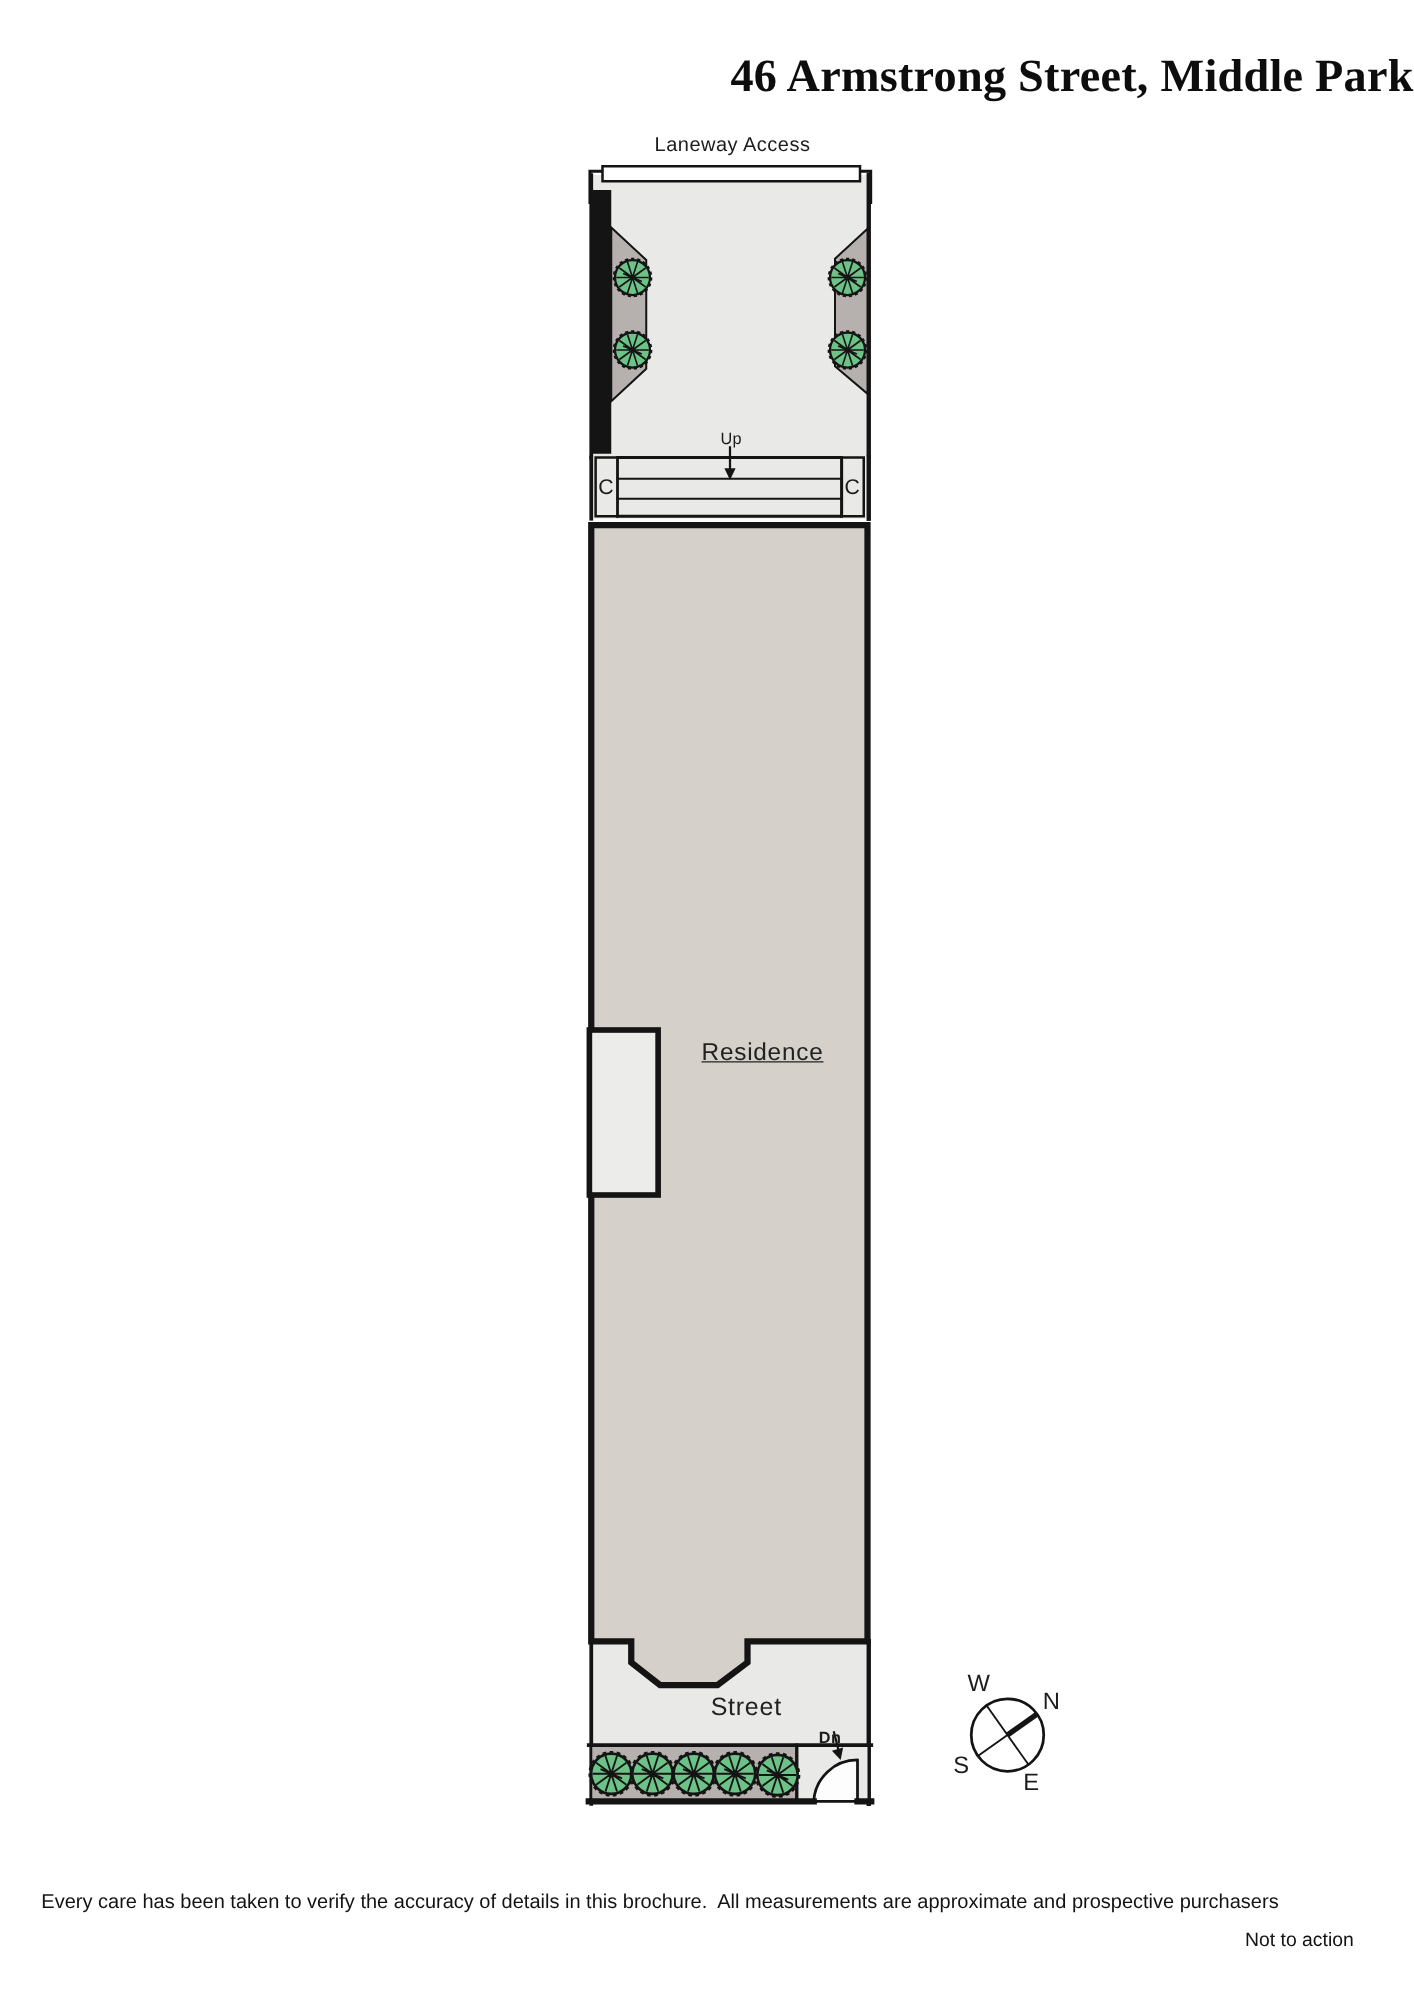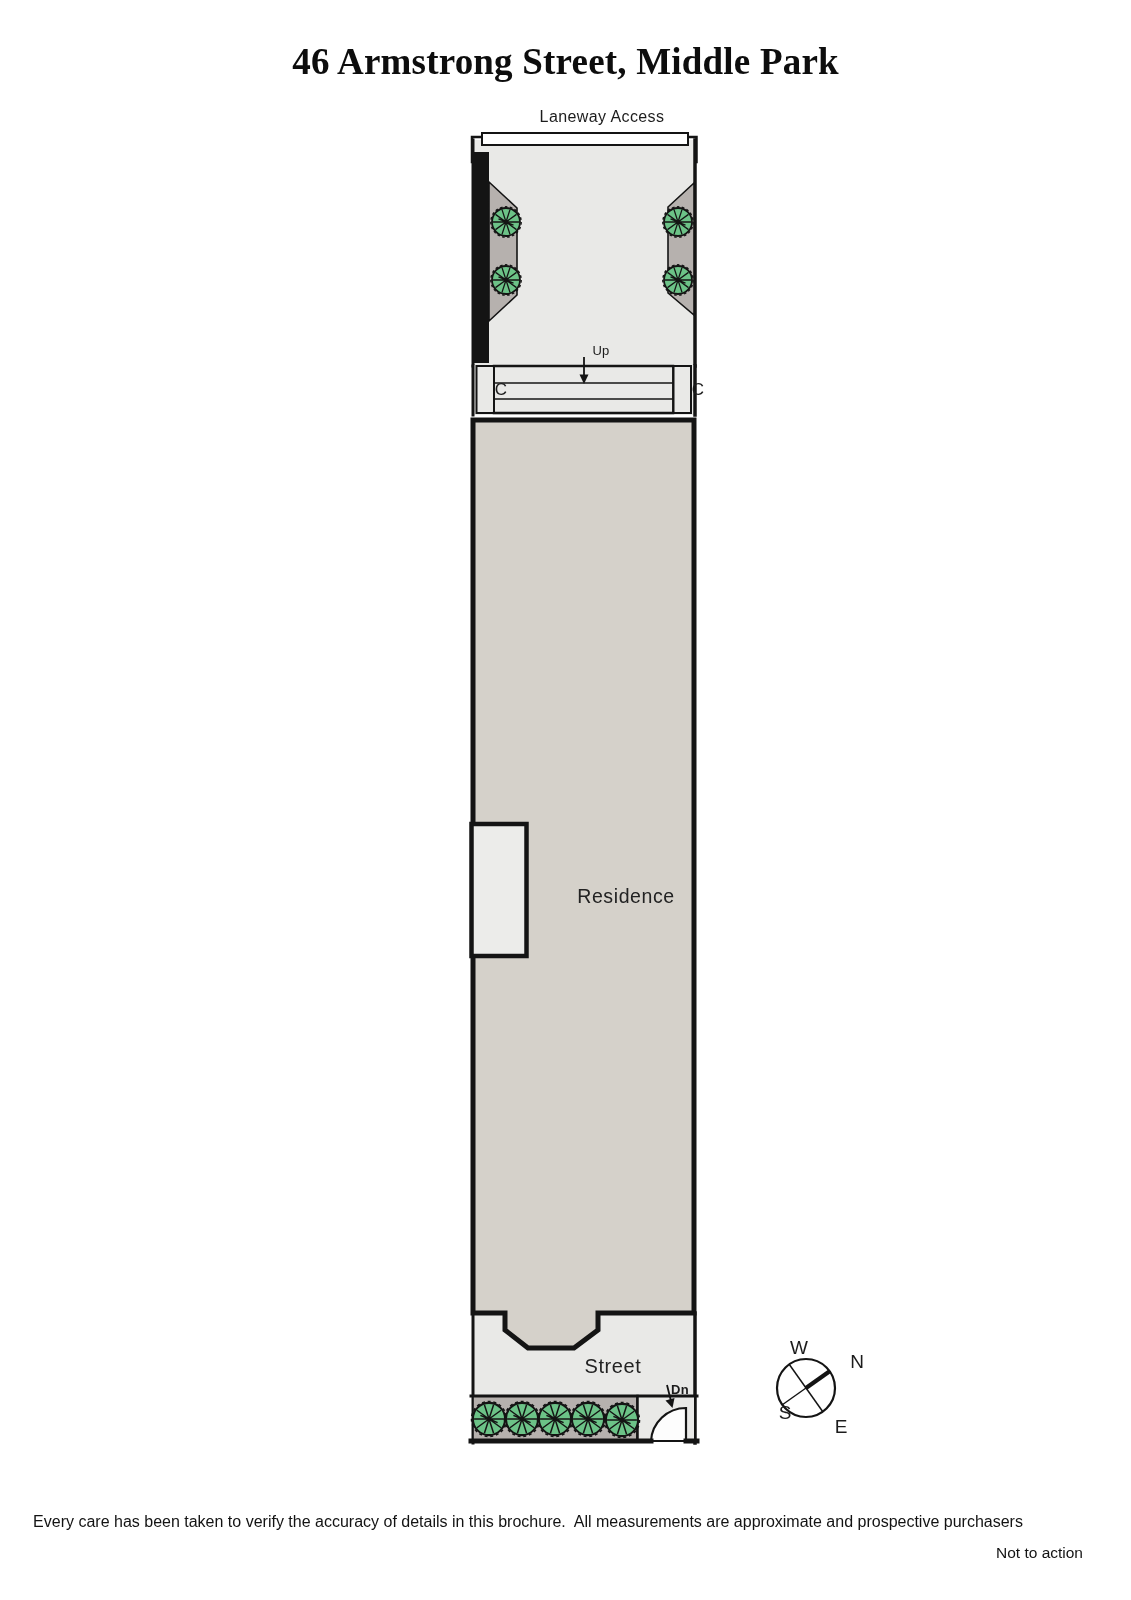--- a/index.html
+++ b/index.html
@@ -31,24 +31,24 @@
   .tree-s{fill:none;stroke:var(--ink);stroke-width:1.3;}
   .arrow{stroke:var(--ink);stroke-width:1.8;fill:none;}
   .arrow-head{fill:var(--ink);stroke:none;}
   .doorleaf{fill:var(--door_leaf_fill,#fdfdfd);stroke:var(--ink);stroke-width:2.2;}
   .compass-ring{fill:none;stroke:var(--ink);stroke-width:2.2;}
   .compass-thin{stroke:var(--ink);stroke-width:1.5;fill:none;}
   .compass-thick{stroke:var(--ink);stroke-width:4.2;fill:none;}
 
   .lbl{
     position:absolute;transform:translateX(-50%);
-    white-space:nowrap;color:#1c1c1c;letter-spacing:0.4px;line-height:1.1;margin-left:16px;
+    white-space:nowrap;color:#1c1c1c;letter-spacing:0.4px;line-height:1.1;
   }
   .title{
-    position:absolute;left:0;top:40px;width:1131px;text-align:center;
+    position:absolute;left:0;top:40px;width:1131px;text-align:right;
     font-family:"Liberation Serif", serif;font-weight:700;font-size:37px;
     color:#0d0d0d;letter-spacing:0.2px;
   }
   .laneway{font-size:16px;}
   .small-lbl{font-size:13px;letter-spacing:0.3px;}
   .c-lbl{font-size:17px;}
   .room-lbl{font-size:19.5px;letter-spacing:0.6px;color:#222;}
   .porch-lbl{font-size:20px;letter-spacing:0.6px;color:#222;}
   .compass-lbl{font-size:19px;letter-spacing:0;}
   .disclaimer{
@@ -149,21 +149,21 @@
       <path class="compass-thick" d="M806,1388 L830,1371"></path>
     </g>
   </svg>
 
   <div class="title">46 Armstrong Street, Middle Park</div>
 
   <div class="lbl laneway" style="left:586px;top:108px;">Laneway Access</div>
   <div class="lbl small-lbl" style="left:585px;top:344px;text-align:right;">Up</div>
   <div class="lbl c-lbl" style="left:485px;top:381px;">C</div>
   <div class="lbl c-lbl" style="left:682px;top:381px;">C</div>
-  <div class="lbl room-lbl" style="left:610px;top:886px;">Residence</div>
+  <div class="lbl room-lbl" style="left:610px;top:832px;text-decoration:underline;">Residence</div>
   <div class="lbl porch-lbl" style="left:597px;top:1355px;">Street</div>
   <div class="lbl small-lbl" style="left:664px;top:1383px;font-weight:700;">Dn</div>
 
   <div class="lbl compass-lbl" style="left:783px;top:1338px;">W</div>
   <div class="lbl compass-lbl" style="left:841px;top:1352px;">N</div>
   <div class="lbl compass-lbl" style="left:769px;top:1403px;">S</div>
   <div class="lbl compass-lbl" style="left:825px;top:1417px;">E</div>
 
   <div class="disclaimer" style="top:1513px;">Every care has been taken to verify the accuracy of details in this brochure.  All measurements are approximate and prospective purchasers</div>
   <div class="scale-note">Not to action</div>

